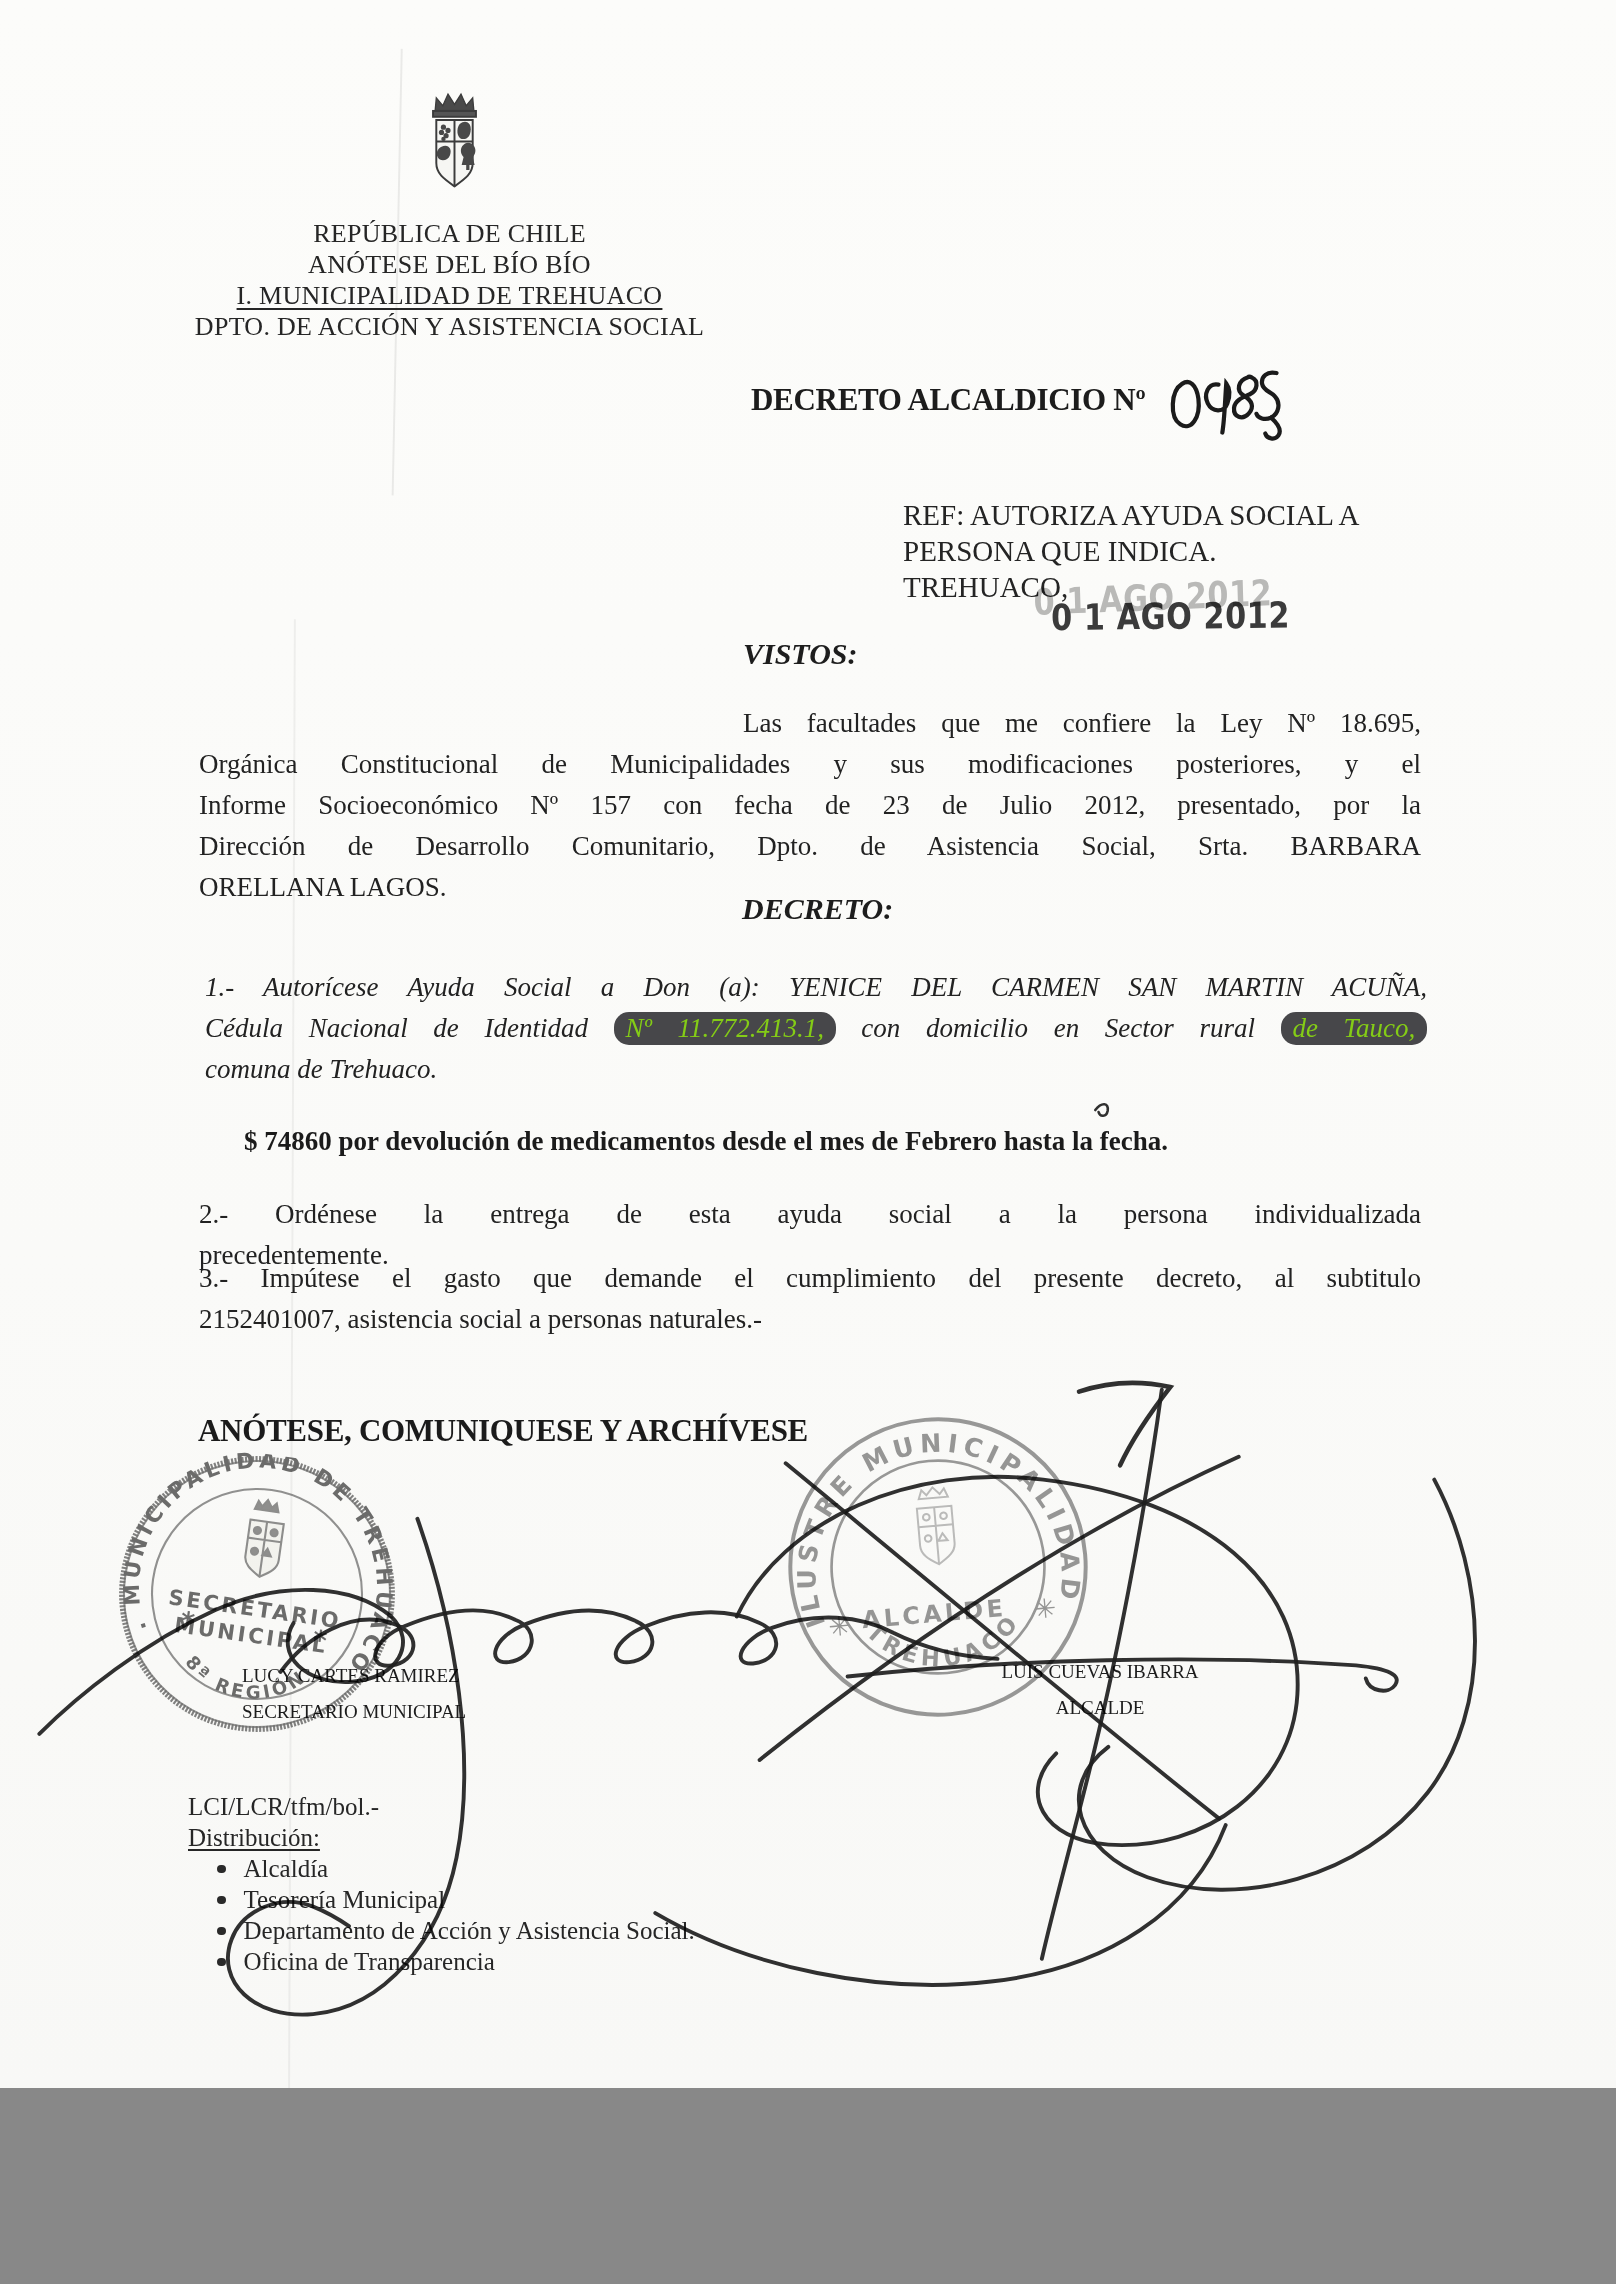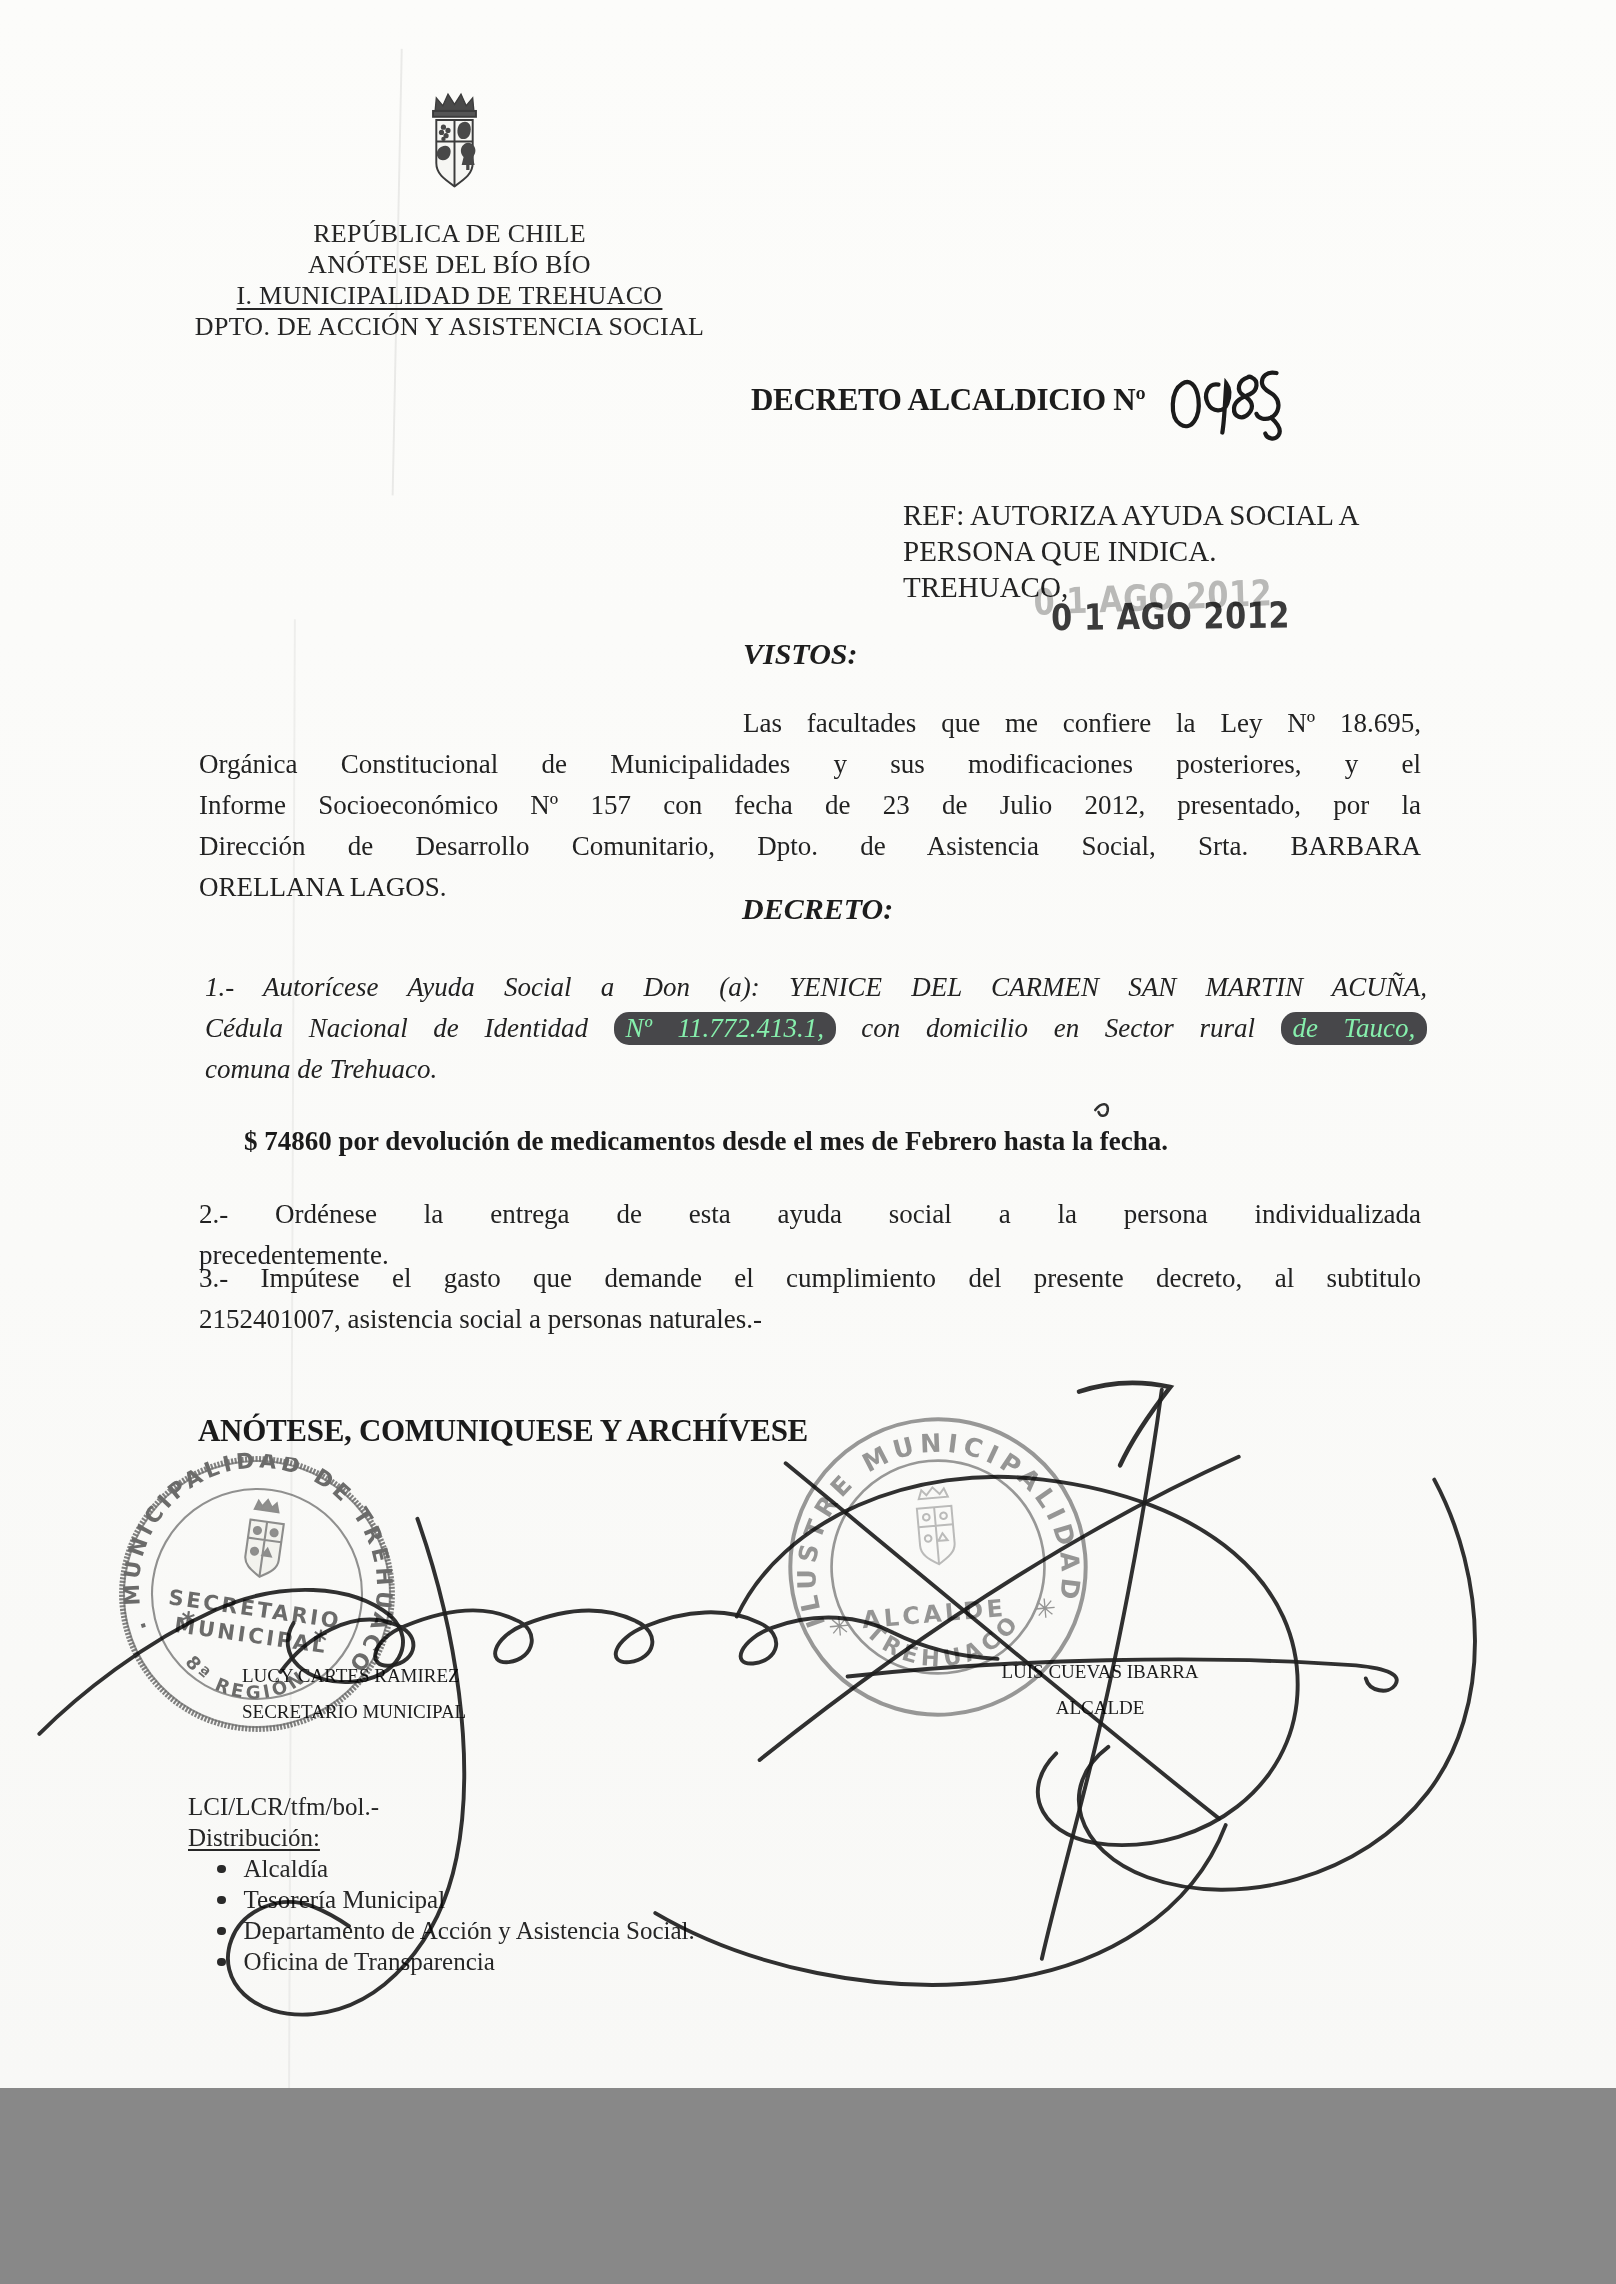--- a/index.html
+++ b/index.html
@@ -31,21 +31,21 @@
   .body-block{width:1222px;font-size:27px;line-height:41px;color:#222;}
   .line{display:block;}
   .jl{text-align:justify;text-align-last:justify;}
   .indent{padding-left:544px;}
   .para1{left:199px;top:703px;}
   .item1{left:205px;top:967px;font-style:italic;}
   .item2{left:199px;top:1194px;}
   .item3{left:199px;top:1258px;}
   .amount{left:244px;top:1126px;font-size:27px;font-weight:bold;color:#1b1b1b;}
   .closing{left:198px;top:1413px;font-size:31px;font-weight:bold;letter-spacing:-0.3px;color:#1b1b1b;}
-  .redact{background:#47474a;color:#86efac;border-radius:15px;padding:0.7px 11.7px 2px 11.7px;}
+  .redact{background:#47474a;color:#84cc16;border-radius:15px;padding:0.7px 11.7px 2px 11.7px;}
   
   .sig-name{font-size:19px;font-weight:normal;line-height:36px;color:#1c1c1c;white-space:nowrap;margin-left:44px;}
   .sig-left{left:198px;top:1658px;}
   .sig-right{left:944px;top:1654px;width:224px;text-align:center;}
   
   .footer{left:188px;top:1791px;font-size:25px;line-height:31px;color:#262626;}
   .dist-label{text-decoration:underline;text-decoration-thickness:2px;text-underline-offset:3.3px;}
   .dist-item{display:flex;align-items:baseline;}
   .dot{width:8.5px;height:8.5px;border-radius:50%;background:#2a2a2a;display:inline-block;margin-left:29px;margin-right:18px;flex:0 0 auto;transform:translateY(-3.9px);}
   

